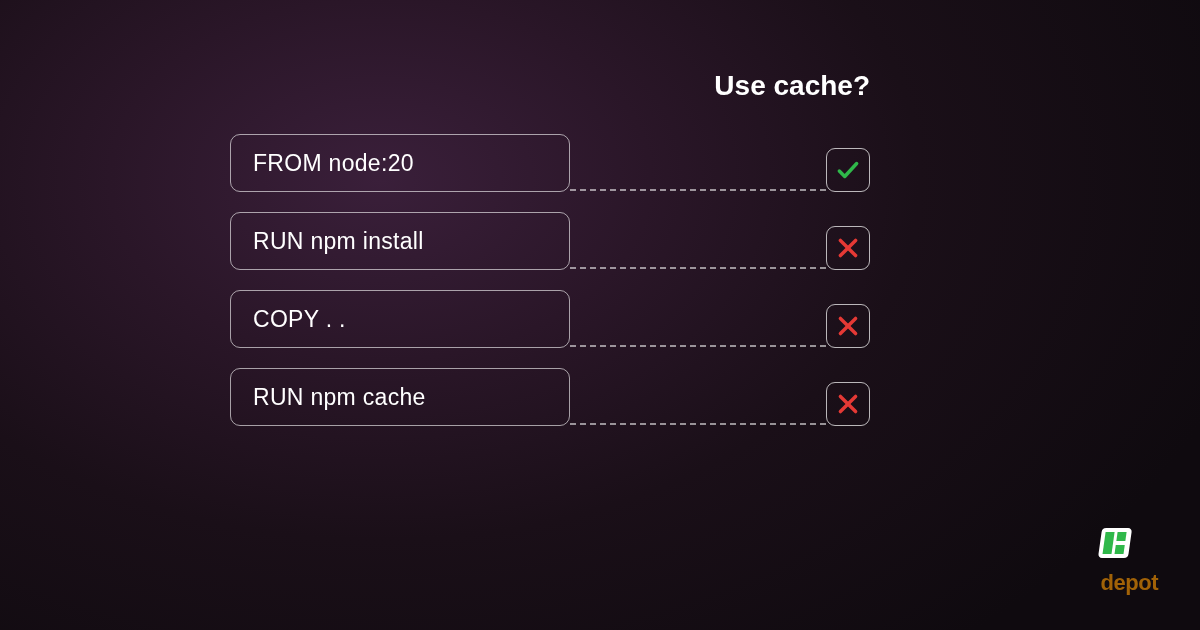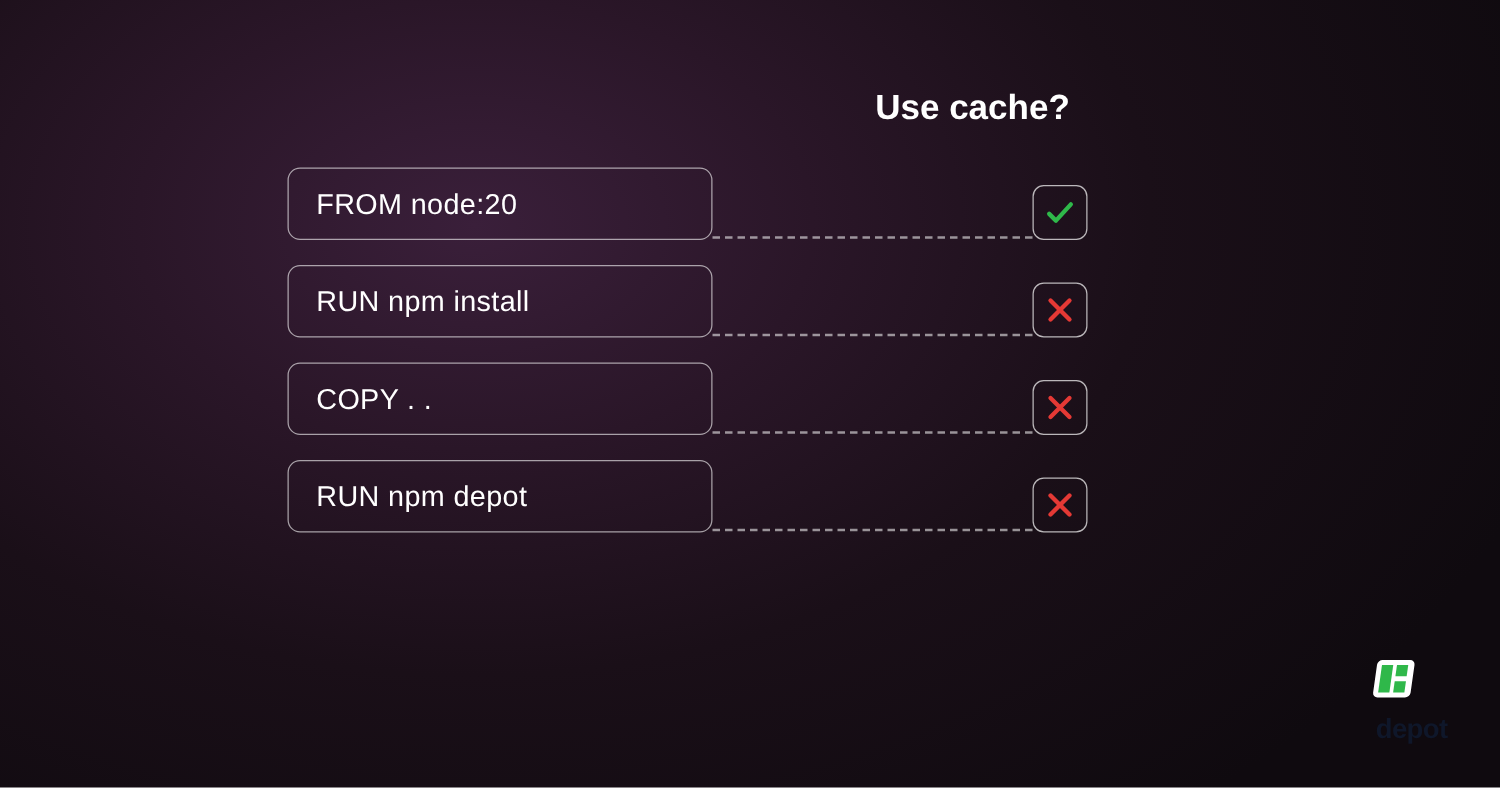--- a/index.html
+++ b/index.html
@@ -12,21 +12,21 @@
   .content {
     position: absolute;
     top: 70px;
     left: 230px;
     width: 640px;
   }
   .header {
     color: #ffffff;
     font-size: 28px;
     font-weight: 700;
-    text-align: center;
+    text-align: right;
     margin-left: 456px;
     margin-bottom: 32px;
   }
   .row {
     display: flex;
     align-items: center;
     margin-bottom: 20px;
     position: relative;
   }
   .step-box {
@@ -77,21 +77,21 @@
     flex-direction: column;
     align-items: center;
     gap: 6px;
   }
   .logo-mark {
     width: 42px;
     height: 42px;
     position: relative;
   }
   .logo-text {
-    color: #0f172a;
+    color: #a16207;
     font-size: 22px;
     font-weight: 600;
     letter-spacing: -0.5px;
     margin-left: 26px;
   }
 </style>
 </head>
 <body>
 
 <div class="content">
@@ -131,21 +131,21 @@
     <div class="status-box">
       <svg viewBox="0 0 24 24" fill="none" stroke-width="3.2" stroke-linecap="round" stroke-linejoin="round" class="cross">
           <line x1="5" y1="5" x2="19" y2="19"></line>
           <line x1="19" y1="5" x2="5" y2="19"></line>
         </svg>
     </div>
   </div>
 
   <div class="row">
     <div class="step-box">
-      <span>RUN npm depot</span>
+      <span>RUN npm cache</span>
     </div>
     <div class="connector"></div>
     <div class="status-box">
       <svg viewBox="0 0 24 24" fill="none" stroke-width="3.2" stroke-linecap="round" stroke-linejoin="round" class="cross">
           <line x1="5" y1="5" x2="19" y2="19"></line>
           <line x1="19" y1="5" x2="5" y2="19"></line>
         </svg>
     </div>
   </div>
 </div>

